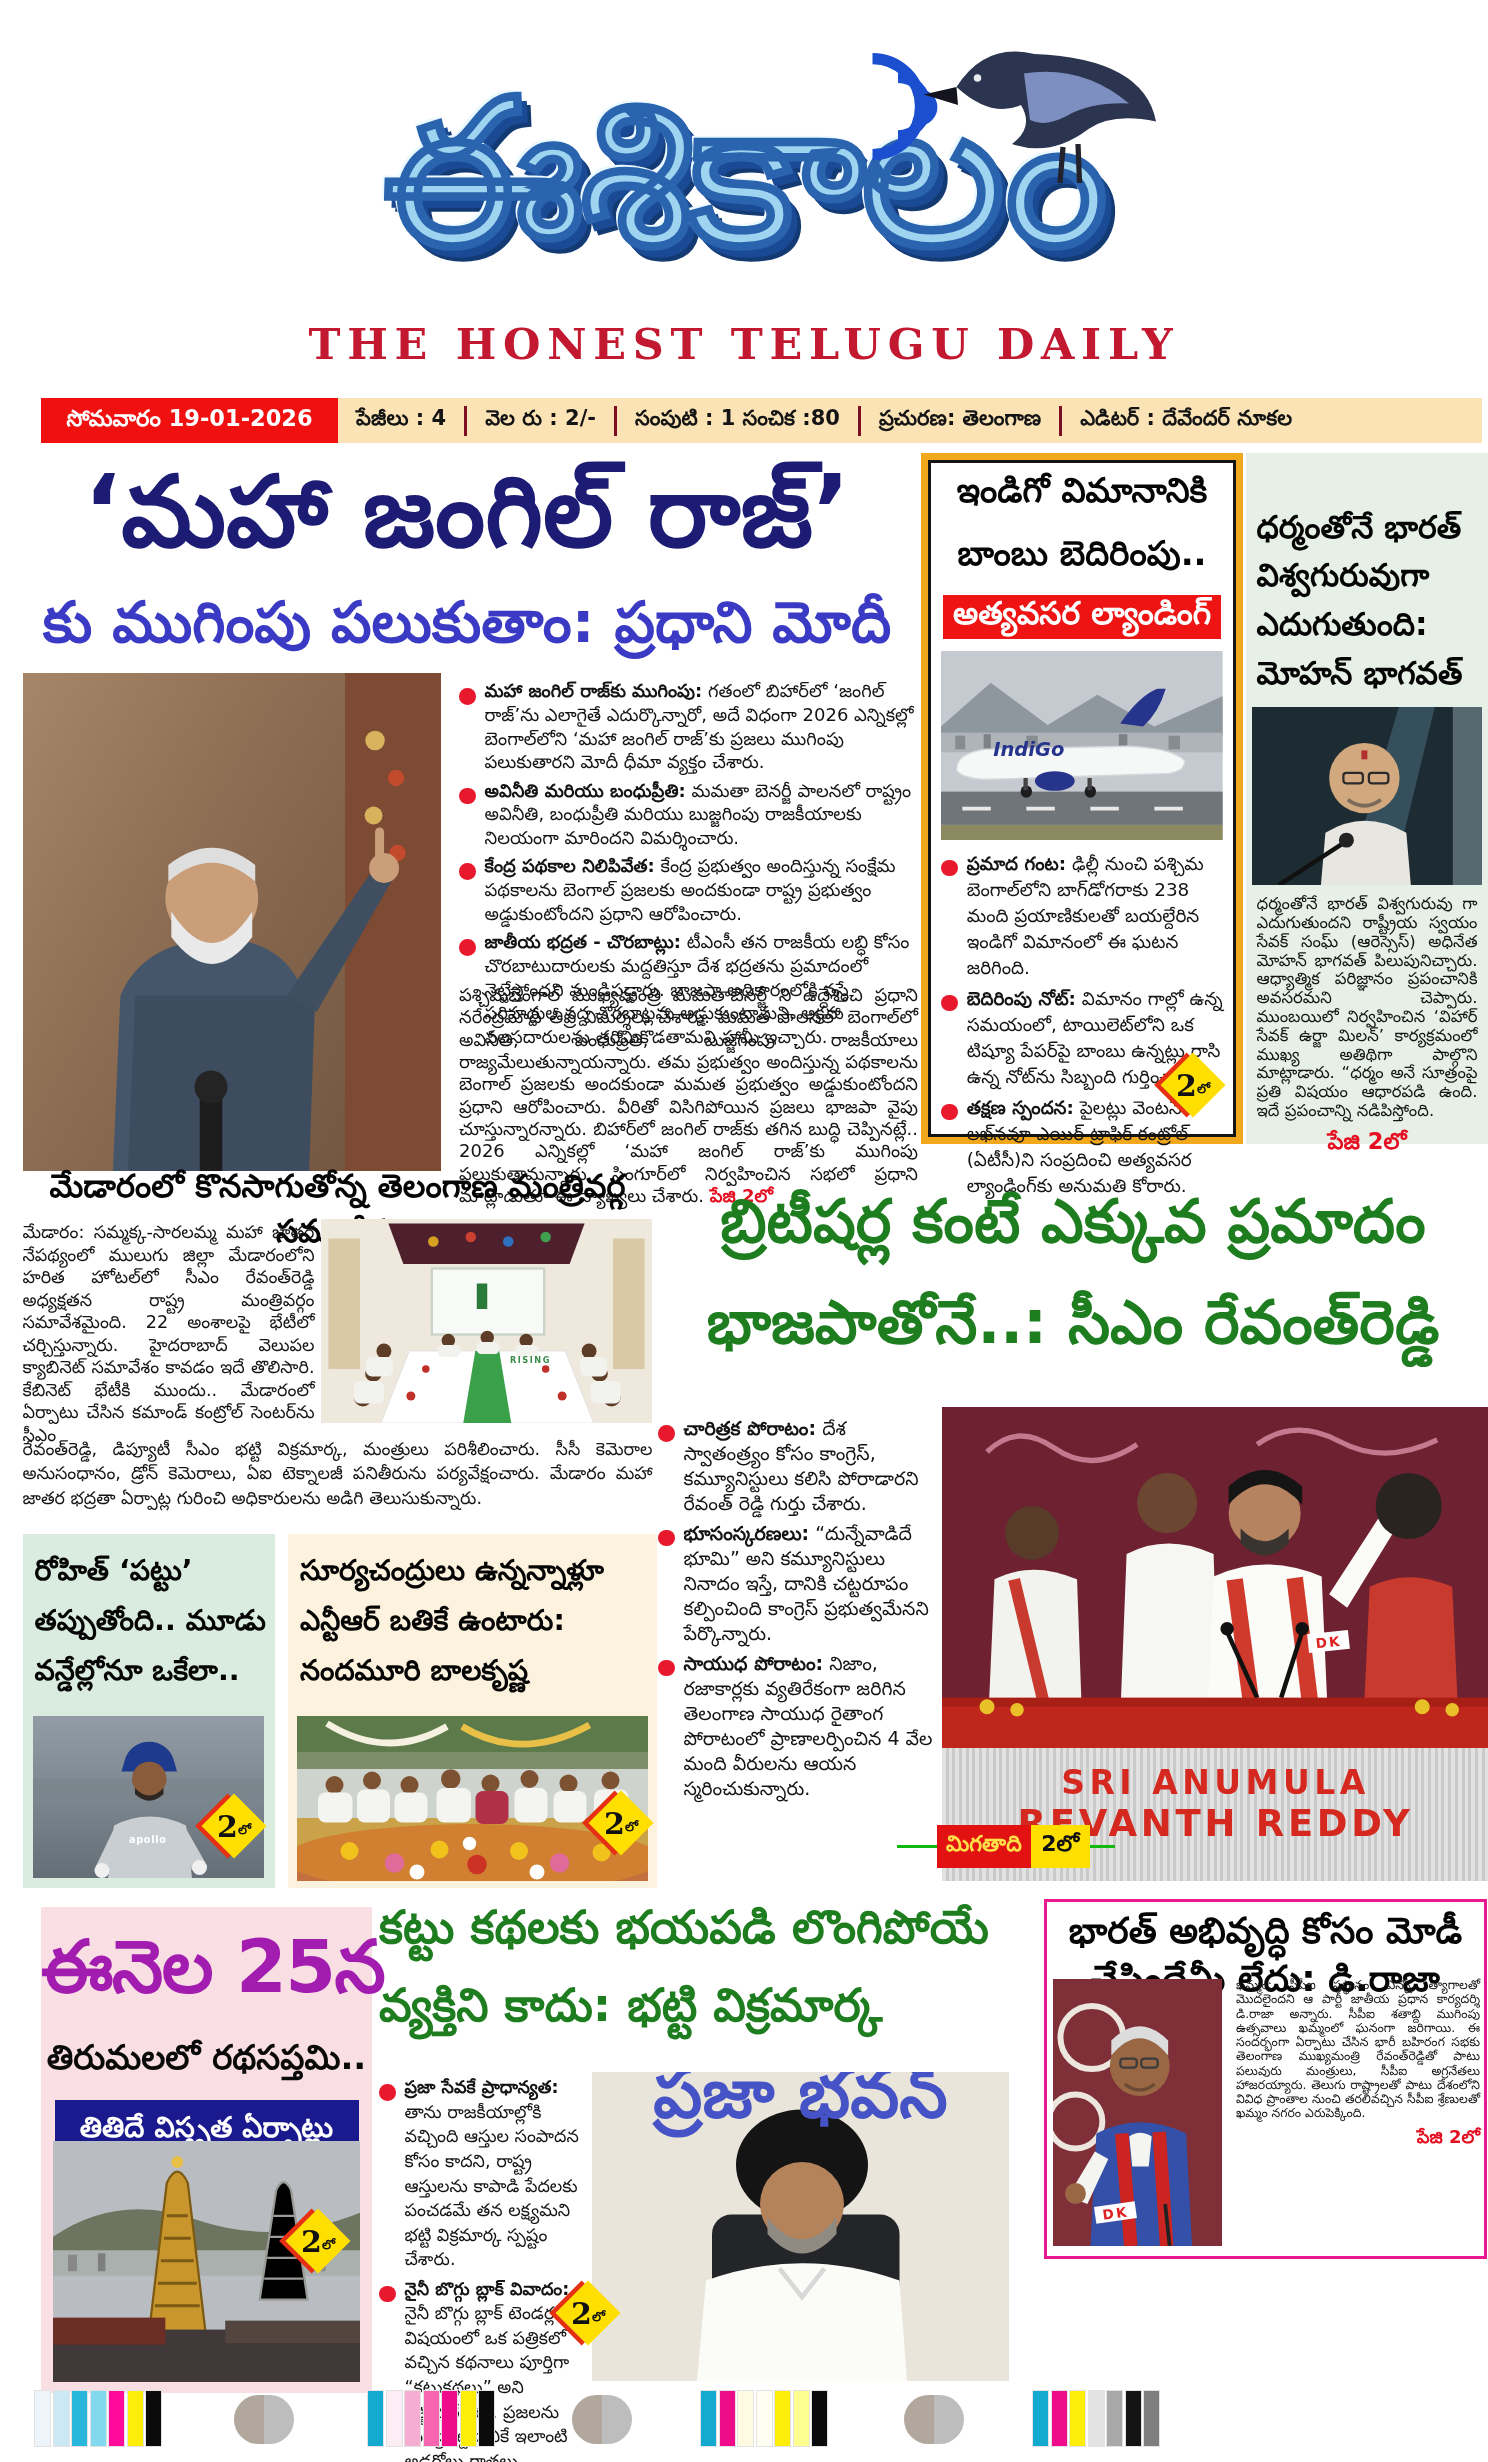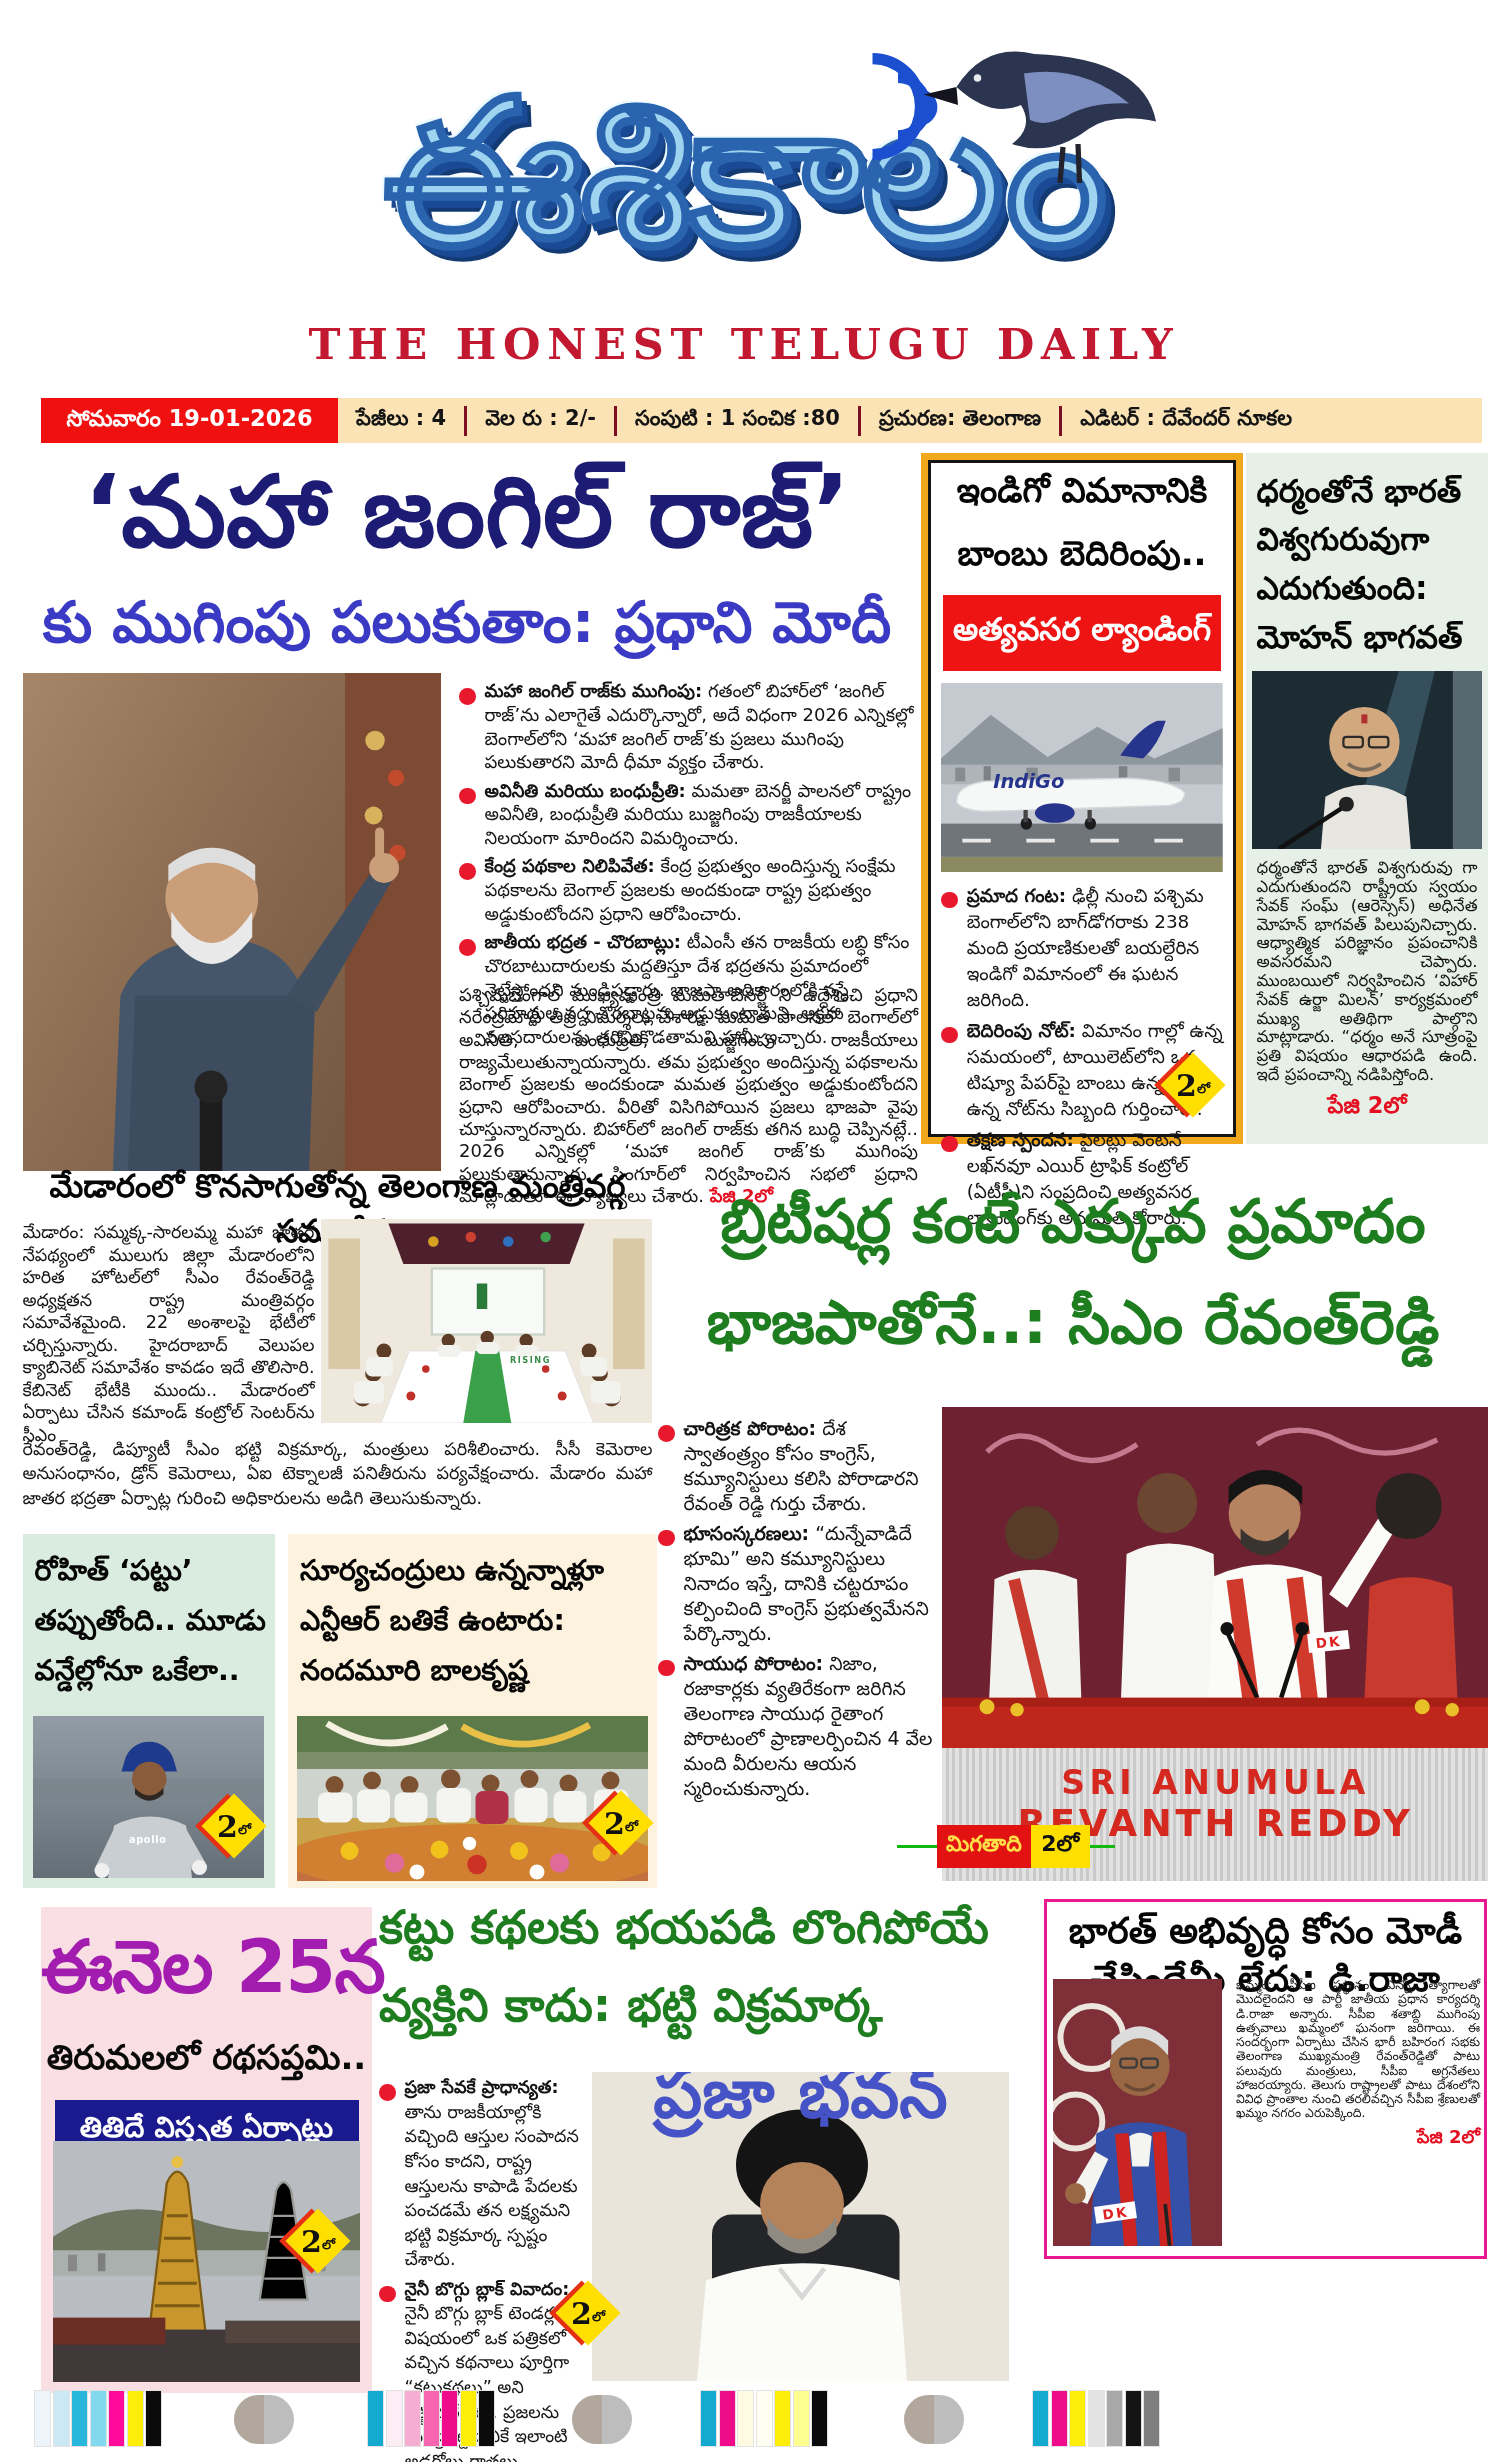--- a/index.html
+++ b/index.html
@@ -36,29 +36,29 @@
 
   #modi-photo{left:22.5px;top:673px;width:418px;height:498px;background:linear-gradient(120deg,#a58668,#8a6a50 45%,#6e513c);}
   #modi-bullets{left:459px;top:679px;width:459px;font-size:18px;line-height:1.32;}
   #modi-para{left:459px;top:984px;width:459px;font-size:18px;line-height:1.24;text-align:justify;}
 
   
   #indigo-box{left:921px;top:453px;width:322px;height:691px;background:#f2a81d;padding:6.7px;box-sizing:border-box;}
   #indigo-inner{border:3px solid #141414;background:#fff;height:100%;box-sizing:border-box;position:relative;padding:10.5px 10.5px 0;}
   .i-h{text-align:center;font-weight:900;font-size:34px;color:#050505;line-height:1.0;}
   #indigo-h2{margin-top:28.5px;}
-  #indigo-alert{margin:25.5px 1.5px 0;background:#ee1414;color:#fff;text-align:center;font-weight:900;font-size:31.5px;padding:16px 0;}
+  #indigo-alert{margin:25.5px 1.5px 0;background:#ee1414;color:#fff;text-align:center;font-weight:900;font-size:31.5px;padding:0 0;}
   #indigo-photo{position:relative;margin-top:12px;height:189px;overflow:hidden;}
   #indigo-photo svg{display:block;width:100%;height:100%;}
   #indigo-brand{position:absolute;left:52px;top:87px;font-size:19.5px;font-weight:bold;font-style:italic;color:#26348c;}
   #indigo-bullets{margin-top:10.5px;font-size:18.4px;line-height:1.42;}
 
   
   #bhagwat-box{left:1246px;top:453px;width:242px;height:691px;background:#e6f0e6;}
-  #bhagwat-head{padding:13.5px 10.5px 3px;font-size:31.5px;font-weight:900;line-height:1.55;color:#050505;}
+  #bhagwat-head{padding:13.5px 10.5px 3px;font-size:31.5px;font-weight:900;line-height:1.55;color:#050505;margin-top:36px;}
   #bhagwat-photo{position:relative;margin:6px 6px 0;height:178px;overflow:hidden;background:#1d2b33;}
   #bhagwat-photo svg{display:block;width:100%;height:100%;}
   #bhagwat-body{padding:10.5px 10.5px 0;font-size:16.5px;line-height:1.14;text-align:justify;}
   #bhagwat-cont{margin-top:7.5px;text-align:center;font-weight:bold;font-size:22.5px;color:#e41022;}
 
   
   #medaram{left:22.5px;top:1167px;width:630px;height:342px;}
   #medaram-head{text-align:center;font-size:32px;font-weight:900;color:#050505;}
   #medaram-left{position:absolute;left:0;top:54px;width:292px;font-size:17.6px;line-height:1.28;text-align:justify;}
   #medaram-photo{left:298px;top:52px;width:331px;height:204px;background:#efe8dc;}

